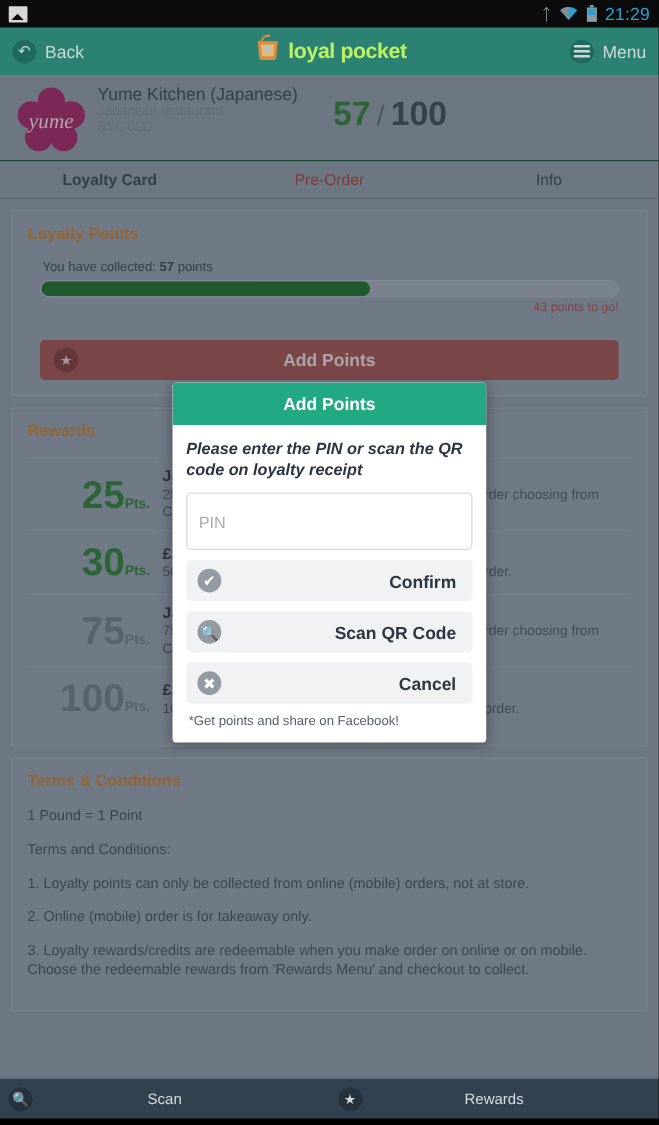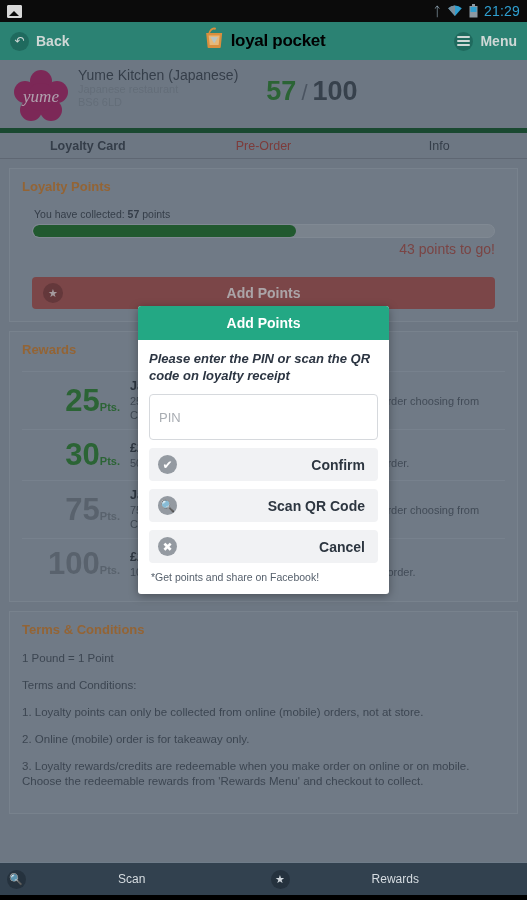--- a/index.html
+++ b/index.html
@@ -32,32 +32,32 @@
   .wifi-icon svg, .batt-icon svg { display: block; }
   .clock { color: #2f9fd0; font-size: 14px; letter-spacing: .2px; }
 
   
   .appbar {
     height: 38px; background: #2b8273;
     display: flex; align-items: center; justify-content: space-between;
     padding: 0 10px; position: relative;
   }
   .appbar-btn { display: flex; align-items: center; gap: 7px; cursor: pointer; }
-  .appbar-btn span.lbl { color: #cfd8d6; font-size: 14px; font-weight: bold; }
+  .appbar-btn span.lbl { color: #cfd8d6; font-size: 14px; font-weight: normal; }
   .circ-ico {
     width: 19px; height: 19px; border-radius: 50%;
     background: #1f6a5e; color: #cfd8d6;
     display: flex; align-items: center; justify-content: center;
     font-size: 12px; line-height: 1;
   }
   .brand {
     position: absolute; left: 50%; transform: translateX(-50%);
     display: flex; align-items: center; gap: 5px;
   }
-  .brand-txt { color: #000000; font-size: 17px; font-weight: bold; letter-spacing: -.3px; text-align: center; }
+  .brand-txt { color: #bef264; font-size: 17px; font-weight: bold; letter-spacing: -.3px; text-align: center; }
   .hamburger { width: 13px; display: flex; flex-direction: column; gap: 2px; }
   .hamburger i { display: block; height: 2px; background: #cfd8d6; border-radius: 1px; }
 
   
   .content { background: #8a96a3; height: 802px; position: relative; }
   .dimmer {
     position: absolute; inset: 0; background: rgba(42,50,60,0.30);
     z-index: 40; pointer-events: none;
   }
 
@@ -66,21 +66,21 @@
   .logo-wrap { width: 54px; height: 54px; flex: none; }
   .rest-name { color: #3a4450; font-size: 14px; line-height: 15px; }
   .rest-sub { color: #7c8793; font-size: 11px; line-height: 13px; }
   .score { display: flex; align-items: baseline; margin-left: 18px; margin-top: 8px; }
   .score .cur { color: #2c7a33; font-size: 27px; font-weight: bold; }
   .score .sep { color: #5a6472; font-size: 22px; margin: 0 5px; }
   .score .max { color: #3d4854; font-size: 27px; font-weight: bold; }
 
   
   .tabs {
-    display: flex; border-top: 5px solid #14532d;
+    display: flex; border-top: 1px solid #14532d;
     border-bottom: 1px solid #767f8b; height: 31px; text-align: right;
   }
   .tab {
     flex: 1; display: flex; align-items: center; justify-content: center;
     font-size: 12.5px; color: #39434f; cursor: pointer;
   }
   .tab.active { font-weight: bold; }
   .tab.accent { color: #a0403a; }
 
   
@@ -90,21 +90,21 @@
   }
   .card-title { color: #c07a33; font-size: 13px; font-weight: bold; margin-bottom: 14px; }
 
   .collected { color: #39434f; font-size: 10.5px; margin: 0 0 4px 12px; }
   .collected b { font-weight: bold; }
   .bar-track {
     height: 14px; border: 1px solid #a5afb9; border-radius: 8px;
     background: rgba(255,255,255,0.13); margin: 0 10px; overflow: hidden;
   }
   .bar-fill { height: 100%; background: #1d6b2a; border-radius: 8px; }
-  .togo { text-align: right; color: #9c4c48; font-size: 14px; margin: 3px 10px 0 0; }
+  .togo { text-align: right; color: #9c4c48; font-size: 10px; margin: 3px 10px 0 0; }
 
   .addpoints {
     margin: 20px 10px 0; height: 32px; background: #9e4f4e;
     border-radius: 4px; display: flex; align-items: center;
     position: relative; cursor: pointer;
   }
   .addpoints .star {
     width: 20px; height: 20px; border-radius: 50%; background: #7d3b3b;
     color: #d9c9c9; font-size: 11px; display: flex; align-items: center;
     justify-content: center; margin-left: 11px;

